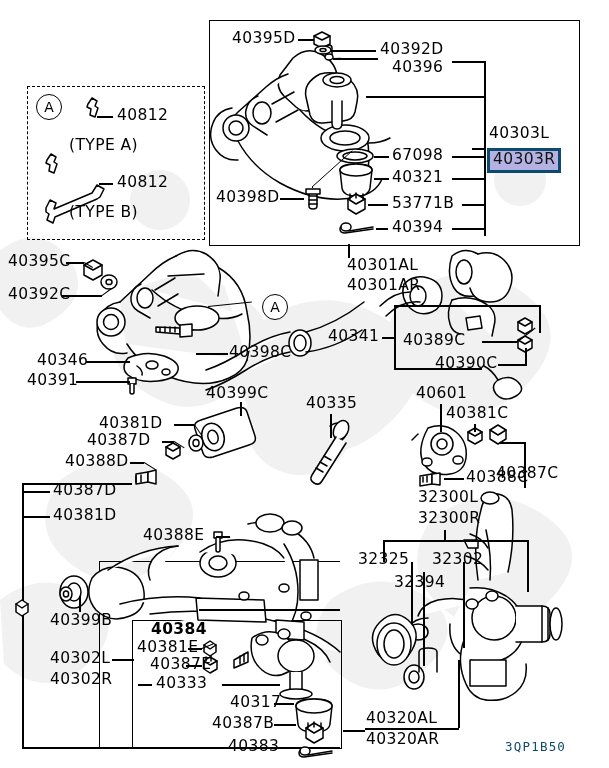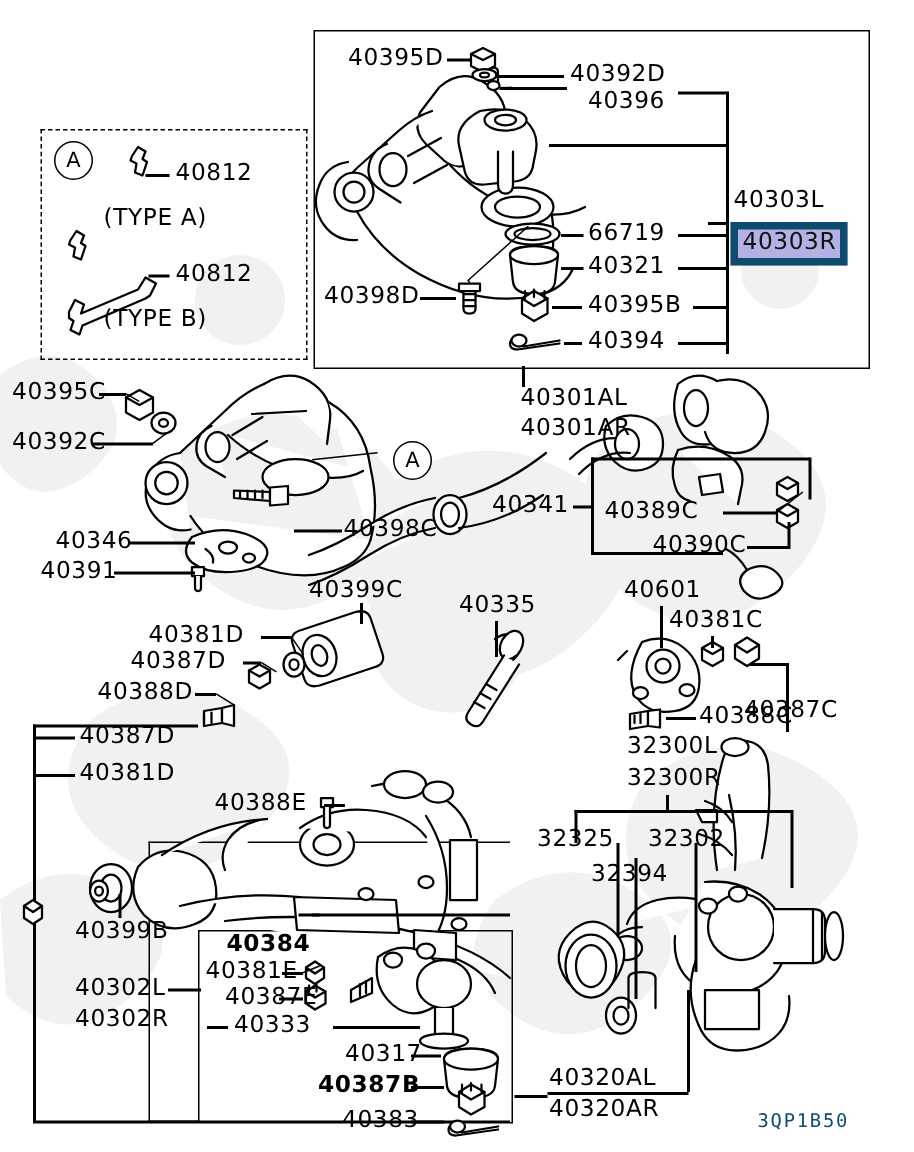--- a/index.html
+++ b/index.html
@@ -21,21 +21,21 @@
     color:#000;
     white-space:nowrap;
     line-height:1;
     z-index:6;
   }
   
   .hl{
     position:absolute;
     z-index:7;
     background:#b4b2e2;
-    border:5px solid #0c4a6e;
+    border:3px solid #0c4a6e;
     color:#111;
     font-size:15.5px;
     letter-spacing:0.4px;
     padding:1px 3px 2px 3px;
     line-height:1;
     white-space:nowrap;
   }
   
   .frame{
     position:absolute;
@@ -498,23 +498,23 @@
   <div class="circA" style="left:36px;top:94px;">
     <span>A</span>
   </div>
   <div class="circA" style="left:262px;top:294px;">
     <span>A</span>
   </div>
 
   <span class="lbl" style="left:232px;top:31px;">40395D</span>
   <span class="lbl" style="left:380px;top:42px;text-align:center;">40392D</span>
   <span class="lbl" style="left:392px;top:60px;">40396</span>
-  <span class="lbl" style="left:392px;top:148px;">66719</span>
+  <span class="lbl" style="left:392px;top:148px;">67098</span>
   <span class="lbl" style="left:392px;top:170px;">40321</span>
-  <span class="lbl" style="left:392px;top:196px;">40395B</span>
+  <span class="lbl" style="left:392px;top:196px;">53771B</span>
   <span class="lbl" style="left:392px;top:220px;">40394</span>
   <span class="lbl" style="left:216px;top:190px;">40398D</span>
   <span class="lbl" style="left:489px;top:126px;">40303L</span>
   <div class="hl" style="left:487px;top:148px;">40303R</div>
   <span class="lbl" style="left:347px;top:258px;">40301AL</span>
   <span class="lbl" style="left:347px;top:278px;">40301AR</span>
 
   <span class="lbl" style="left:117px;top:108px;">40812</span>
   <span class="lbl" style="left:69px;top:138px;">(TYPE A)</span>
   <span class="lbl" style="left:117px;top:175px;">40812</span>
@@ -544,21 +544,21 @@
   <span class="lbl" style="left:143px;top:528px;">40388E</span>
   <span class="lbl" style="left:50px;top:613px;">40399B</span>
   <span class="lbl" style="left:151px;top:622px;font-weight:bold;">40384</span>
   <span class="lbl" style="left:50px;top:651px;">40302L</span>
   <span class="lbl" style="left:50px;top:672px;text-align:center;">40302R</span>
 
   <span class="lbl" style="left:137px;top:640px;">40381E</span>
   <span class="lbl" style="left:137px;top:657px;margin-left:13px;">40387E</span>
   <span class="lbl" style="left:156px;top:676px;">40333</span>
   <span class="lbl" style="left:230px;top:695px;">40317</span>
-  <span class="lbl" style="left:212px;top:716px;font-weight:bold;">40387B</span>
+  <span class="lbl" style="left:212px;top:716px;">40387B</span>
   <span class="lbl" style="left:228px;top:739px;">40383</span>
 
   <span class="lbl" style="left:418px;top:490px;">32300L</span>
   <span class="lbl" style="left:418px;top:511px;">32300R</span>
   <span class="lbl" style="left:358px;top:552px;">32325</span>
   <span class="lbl" style="left:432px;top:552px;">32302</span>
   <span class="lbl" style="left:394px;top:575px;">32394</span>
   <span class="lbl" style="left:366px;top:711px;">40320AL</span>
   <span class="lbl" style="left:366px;top:732px;">40320AR</span>
 

